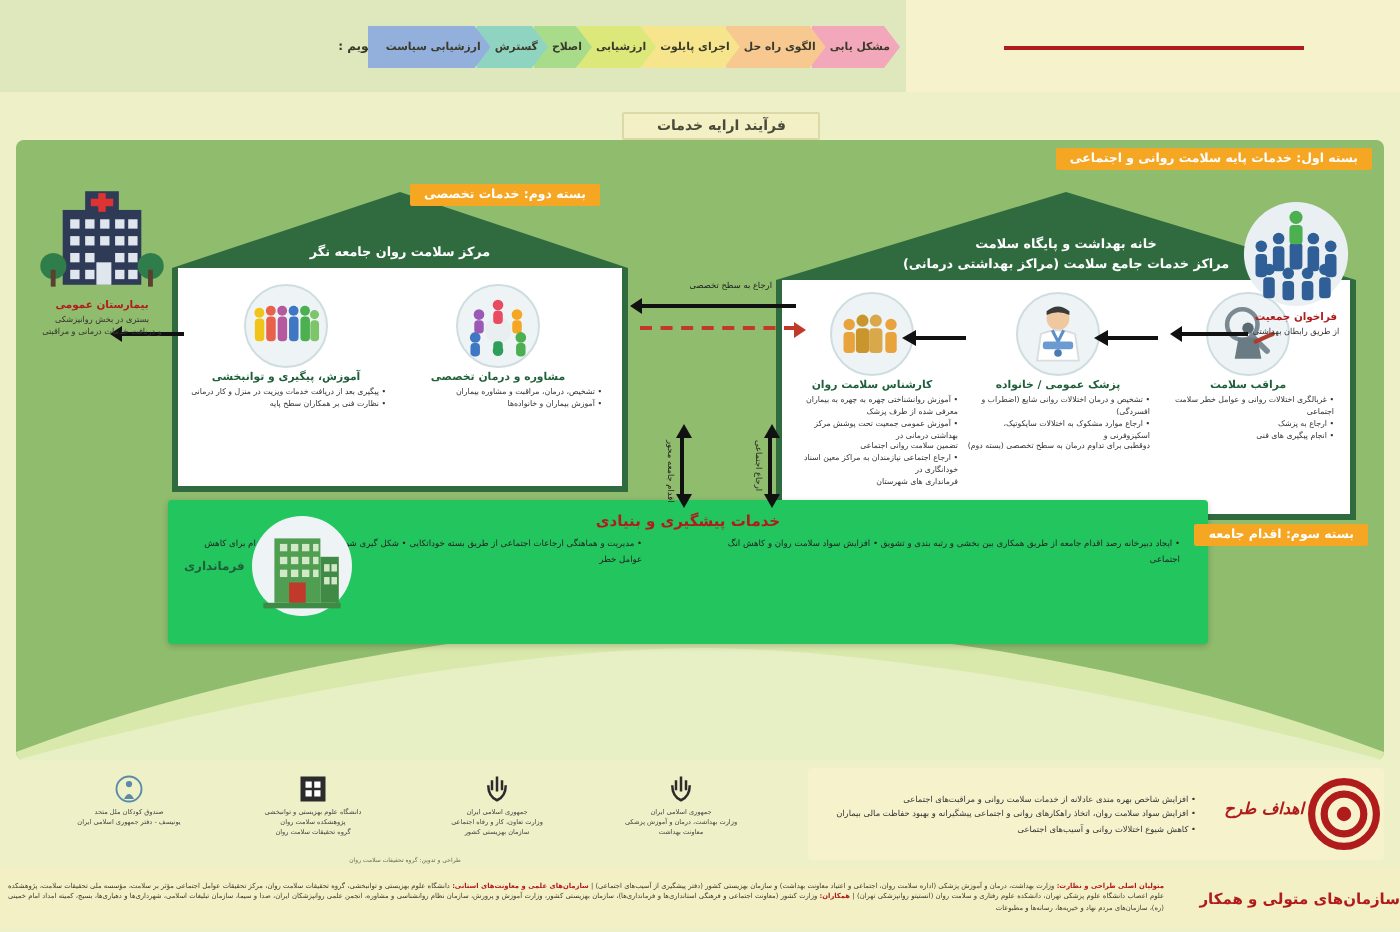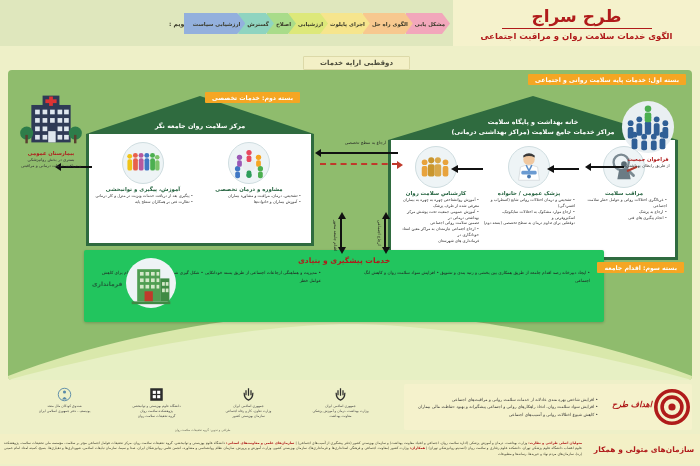--- a/index.html
+++ b/index.html
@@ -247,21 +247,21 @@
   }
   .org { width: 78px; text-align: center; }
   .org-logo { height: 17px; display: flex; align-items: center; justify-content: center; }
   .org-name { font-size: 3.3px; color: #444; line-height: 1.5; margin-top: 1px; }
 
   .partners-bar {
     position: absolute; left: 0; top: 52px; width: 700px; height: 30px;
     background: #f3f0c6; display: flex; flex-direction: row; align-items: center;
   }
   .partners-label {
-    width: 112px; text-align: center;
+    width: 112px; text-align: right;
     font-size: 7.5px; font-weight: bold; color: #b01b1b;
   }
   .partners-text {
     flex: 1; font-size: 3.4px; color: #3a3a2a; line-height: 1.65;
     padding: 0 6px 0 4px; text-align: justify;
   }
   .partners-text .hi { color: #b01b1b; font-weight: bold; }
   .footnote {
     position: absolute; left: 0; top: 46px; width: 405px;
     font-size: 3px; color: #6a6a5a; text-align: center;
@@ -291,27 +291,25 @@
       </div>
     <div class="chev" style="background: rgb(143, 212, 192);">
         <span>گسترش</span>
       </div>
     <div class="chev" style="background: rgb(147, 176, 221);">
         <span>ارزشیابی سیاست</span>
       </div>
   </div>
 
   <div class="title-block">
-    <div class="title-main">طرح سراج</div>
     <div class="title-rule"></div>
-    <div class="title-sub">الگوی خدمات سلامت روان و مراقبت اجتماعی</div>
   </div>
 </div>
 
-<div class="process-tab">دوقطبی ارایه خدمات</div>
+<div class="process-tab">فرآیند ارایه خدمات</div>
 
 <div class="green-panel">
 
   <svg class="swoosh" viewBox="0 0 684 90" preserveAspectRatio="none">
     <path d="M0,86 C120,40 260,22 342,22 C424,22 564,40 684,86 L684,90 L0,90 Z" fill="#d9e8ab"></path>
     <path d="M0,90 C140,52 270,34 342,34 C414,34 544,52 684,90 Z" fill="#e7f0c4"></path>
   </svg>
 
   <div class="badge b1">بسته اول: خدمات پایه سلامت روانی و اجتماعی</div>
   <div class="badge b2">بسته دوم: خدمات تخصصی</div>

